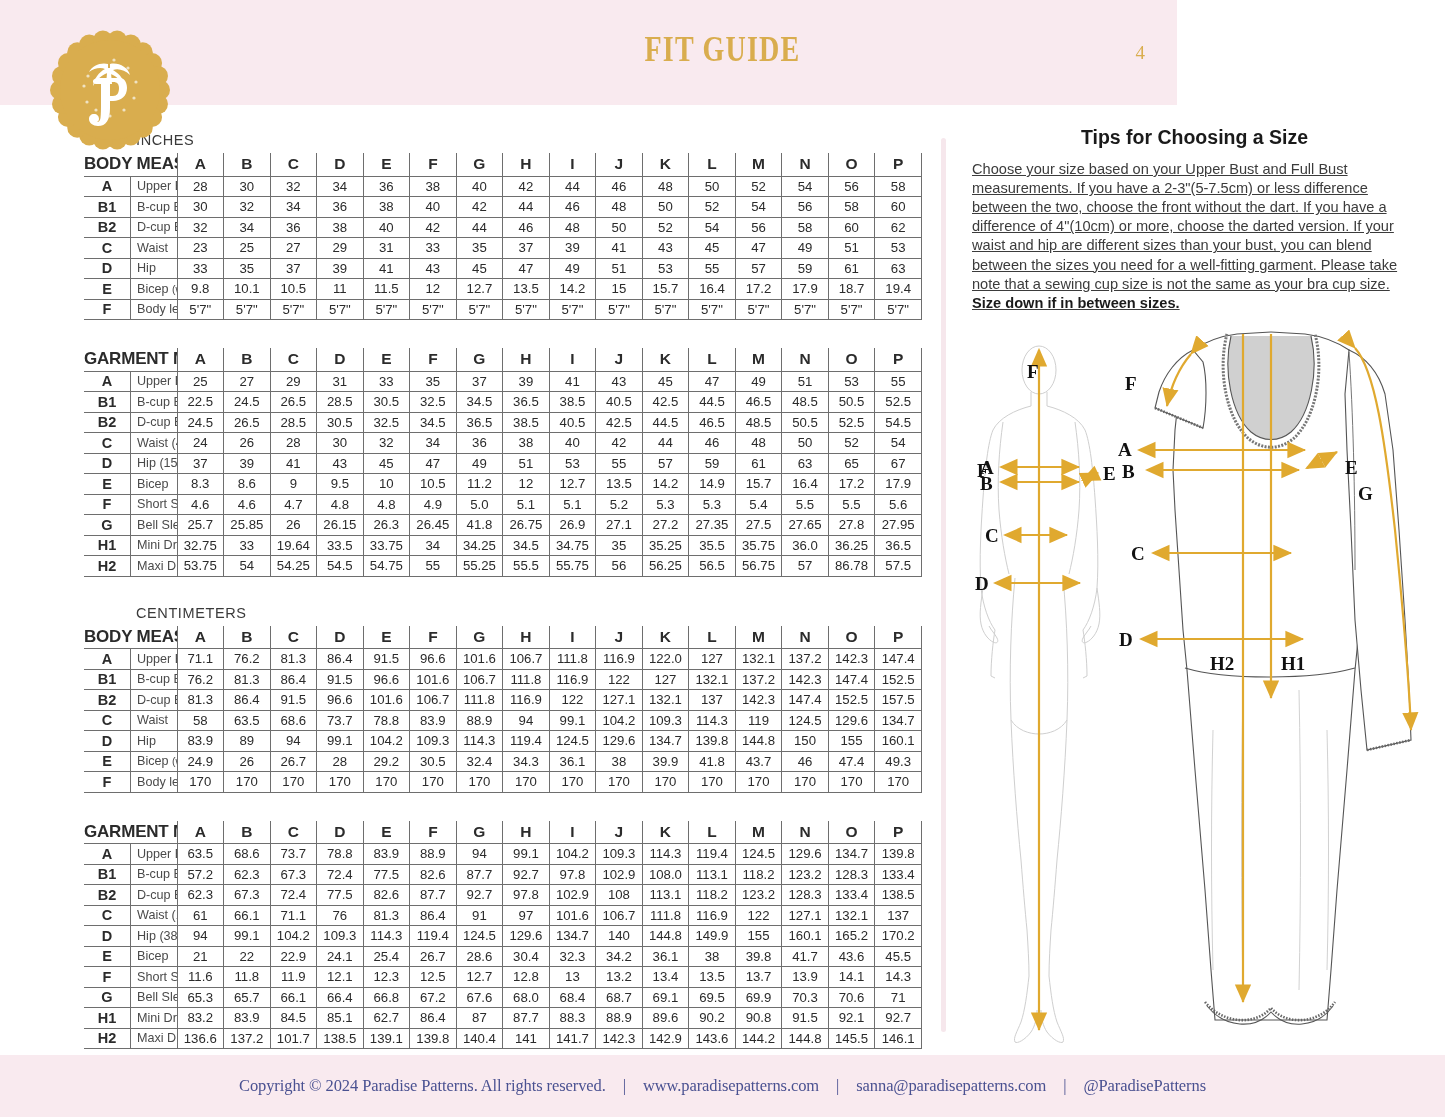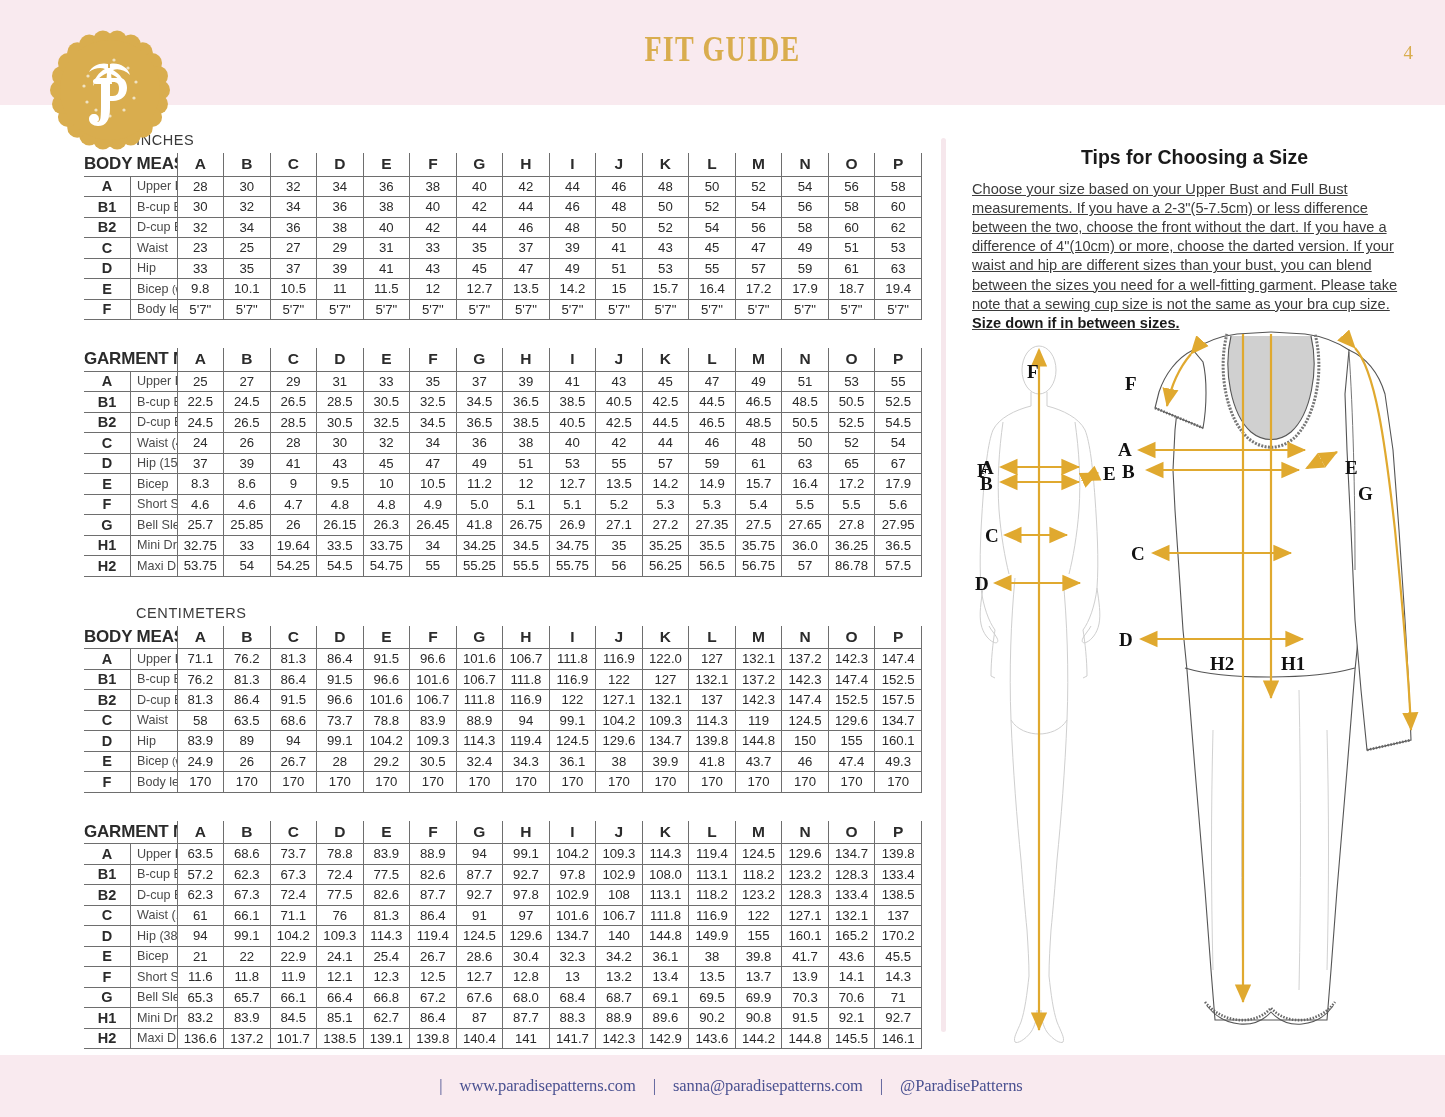--- a/index.html
+++ b/index.html
@@ -11,21 +11,21 @@
   }
   #page {
     position: relative;
     width: 1445px; height: 1117px;
     background: #ffffff;
   }
 
   
   #header {
     position: absolute; top: 0; left: 0;
-    width: 1445px; height: 105px;
+    width: 1177px; height: 105px;
     background: #f9eaef;
   }
   #header-title {
     position: absolute; left: 0; top: 28px; width: 1445px;
     text-align: center;
     font-family: "Liberation Serif", serif;
     font-weight: bold;
     font-size: 36px;
     letter-spacing: 1.5px;
     color: #d9ad4e;
@@ -129,21 +129,20 @@
   #right-col {
     position: absolute; left: 972px; top: 126px; width: 445px;
   }
   #tips-heading {
     text-align: center;
     font-size: 19.5px;
     font-weight: bold;
     color: #1a1a1a;
     margin-bottom: 11px;
     font-family: "Liberation Sans", sans-serif;
-    margin-top: 20px;
   }
   #tips-body {
     font-size: 14.6px;
     line-height: 1.31;
     color: #3b3b3b;
     text-align: left;
     text-decoration: underline;
   }
   #tips-bold {
     font-size: 14.6px;
@@ -1158,20 +1157,21 @@
         <text x="403" y="170">G</text>
         <text x="164" y="316">D</text>
         <text x="255" y="340">H2</text>
         <text x="326" y="340">H1</text>
       </g>
     </svg>
   </div>
 
   <div id="footer">
     <div id="footer-inner">
+      <span>Copyright © 2024 Paradise Patterns. All rights reserved.</span>
       <span class="sep">|</span>
       <span>www.paradisepatterns.com</span>
       <span class="sep">|</span>
       <span>sanna@paradisepatterns.com</span>
       <span class="sep">|</span>
       <span>@ParadisePatterns</span>
     </div>
   </div>
 
 </div>

